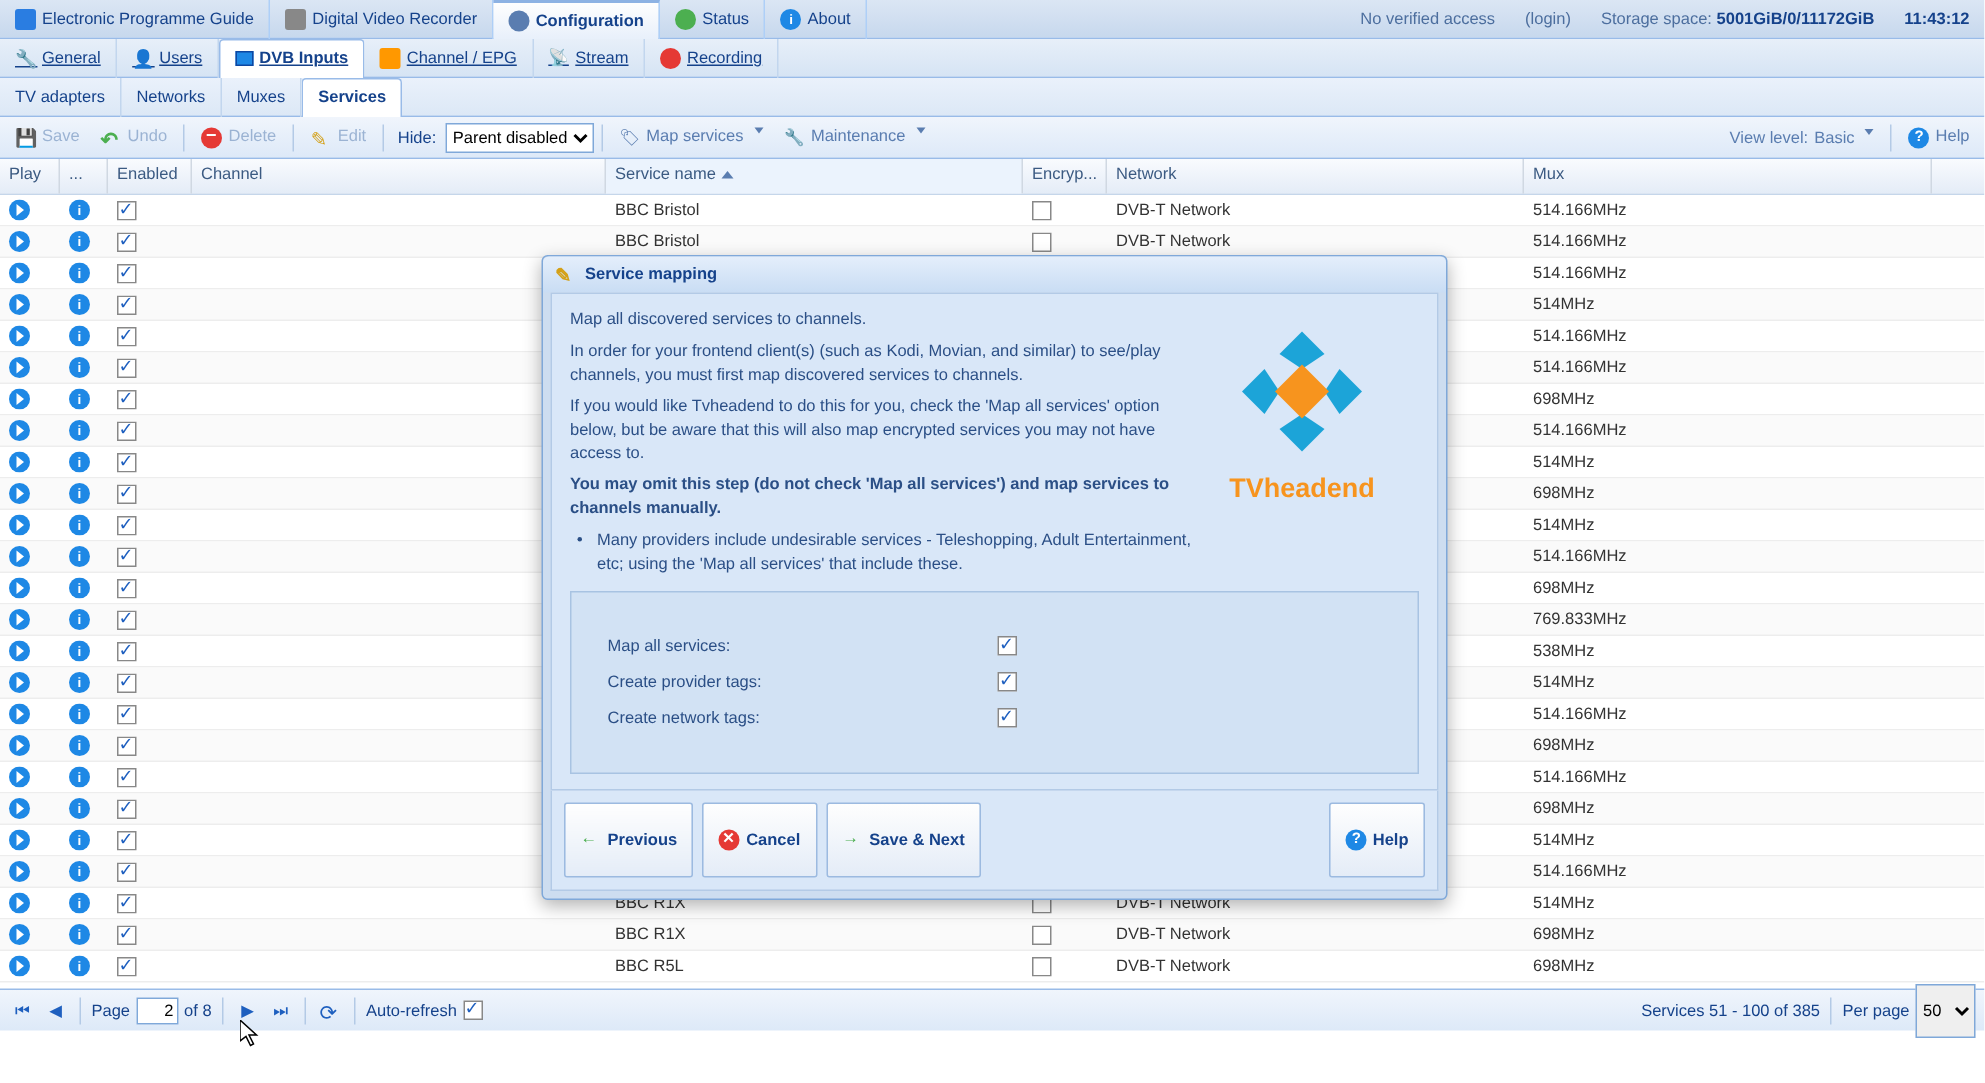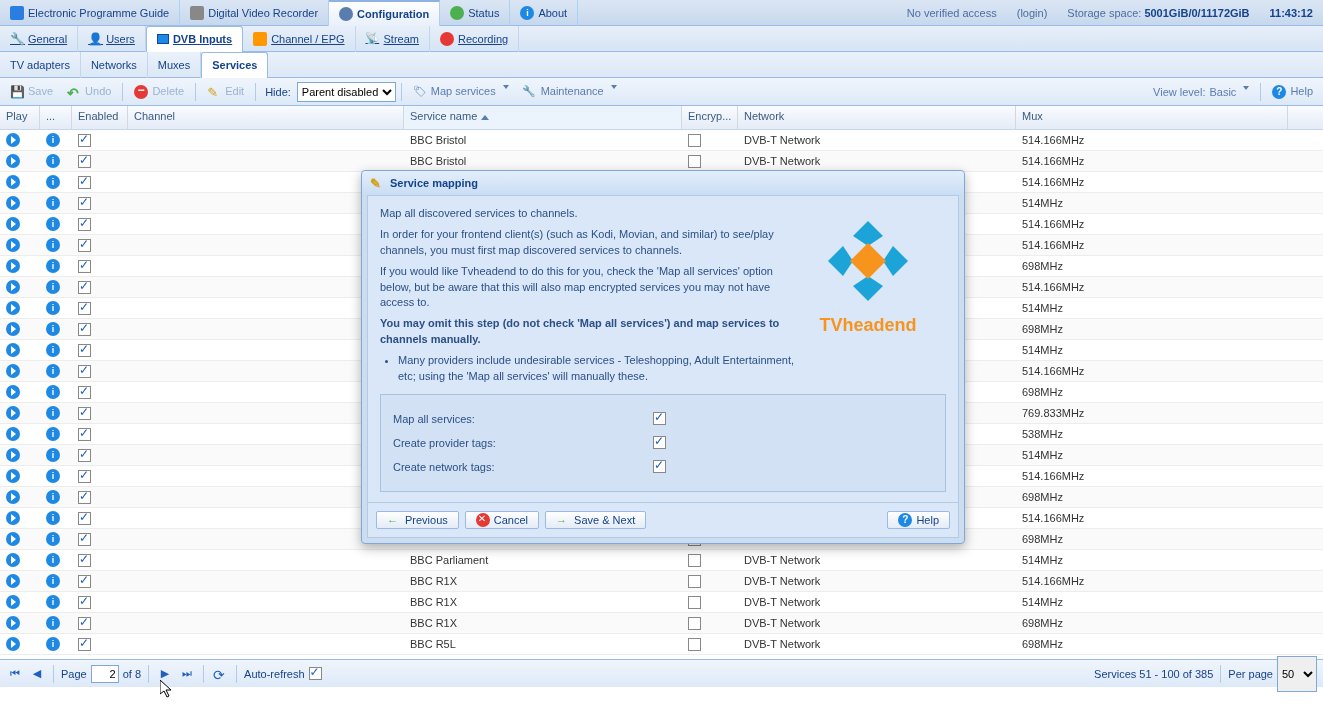--- a/index.html
+++ b/index.html
@@ -61,26 +61,26 @@
 
 
 .dialog { position: absolute; left: 361px; top: 170px; width: 604px; background: #cdddf0; border: 1px solid #7fa8d9; border-radius: 4px; box-shadow: 0 4px 12px rgba(0,0,0,0.3); }
 .dialog .titlebar { display: flex; align-items: center; gap: 6px; padding: 5px 8px; background: linear-gradient(#e4eefb,#c9ddf4); font-weight: bold; color: #15428b; border-radius: 4px 4px 0 0; }
 .dialog .body { background: #d9e7f8; margin: 0 5px; padding: 10px 12px; position: relative; border: 1px solid #b3cae6; }
 .dialog .body p { color: #2b4f86; font-size: 11px; margin-bottom: 6px; line-height: 1.4; max-width: 400px; }
 .dialog .body p b { font-weight: bold; }
 .dialog .body ul { margin-left: 18px; max-width: 400px; }
 .dialog .body li { color: #2b4f86; font-size: 11px; line-height: 1.4; }
 .dialog .logo { position: absolute; right: 10px; top: 10px; width: 160px; text-align: center; }
-.dialog .form { margin-top: 10px; border: 1px solid #a8c3e2; background: #d2e2f4; padding: 12px; }
+.dialog .form { margin-top: 10px; border: 1px solid #a8c3e2; background: #d2e2f4; padding: 24px; }
 .dialog .form .frow { display: flex; align-items: center; height: 24px; }
 .dialog .form .flabel { width: 260px; color: #2b4f86; }
 .dialog .footer { display: flex; gap: 6px; padding: 8px; background: #d9e7f8; margin: 0 5px 5px; border: 1px solid #b3cae6; border-top: none; }
 .dialog .footer .spacer { flex: 1; }
-.dialog .dbtn { display: flex; align-items: center; gap: 4px; padding: 1px 10px; background: linear-gradient(#fefefe,#e4ecf7); border: 1px solid #9cbae0; border-radius: 2px; cursor: pointer; color: #15428b; font-size: 11px; }
+.dialog .dbtn { display: flex; align-items: center; gap: 4px; padding: 17px 10px; background: linear-gradient(#fefefe,#e4ecf7); border: 1px solid #9cbae0; border-radius: 2px; cursor: pointer; color: #15428b; font-size: 11px; font-weight: bold; }
 
 .sort-asc { display: inline-block; margin-left: 4px; border-left: 4px solid transparent; border-right: 4px solid transparent; border-bottom: 5px solid #5a7db0; vertical-align: middle; }
 .dd { display: inline-block; margin-left: 3px; border-left: 3px solid transparent; border-right: 3px solid transparent; border-top: 4px solid #5a7db0; vertical-align: middle; }
 
 .ico { width: 14px; height: 14px; display: inline-block; flex-shrink: 0; }
 .ico-epg { background: #2a7de1; border-radius: 2px; }
 .ico-dvr { background: #888; border-radius: 2px; }
 .ico-config { background: #5a7db0; border-radius: 50%; position: relative; }
 .ico-status { background: #4caf50; border-radius: 50%; }
 .ico-about { background: #1e88e5; border-radius: 50%; color: #fff; text-align: center; line-height: 14px; font-size: 9px; font-weight: bold; }
@@ -731,21 +731,21 @@
           <polygon points="0,-18 18,0 0,18 -18,0" fill="#f7941e"></polygon>
         </g>
         <text x="70" y="125" text-anchor="middle" font-size="18" font-family="Arial" fill="#f7941e" font-weight="600">TVheadend</text>
       </svg>
     </div>
     <p>Map all discovered services to channels.</p>
     <p>In order for your frontend client(s) (such as Kodi, Movian, and similar) to see/play channels, you must first map discovered services to channels.</p>
     <p>If you would like Tvheadend to do this for you, check the 'Map all services' option below, but be aware that this will also map encrypted services you may not have access to.</p>
     <p><b>You may omit this step (do not check 'Map all services') and map services to channels manually.</b></p>
     <ul>
-        <li>Many providers include undesirable services - Teleshopping, Adult Entertainment, etc; using the 'Map all services' will manually these.</li>
+        <li>Many providers include undesirable services - Teleshopping, Adult Entertainment, etc; using the 'Map all services' that include these.</li>
       </ul>
     <div class="form">
       <div class="frow">
           <span class="flabel">Map all services:</span>
           <span class="chk checked"></span>
         </div>
       <div class="frow">
           <span class="flabel">Create provider tags:</span>
           <span class="chk checked"></span>
         </div>

